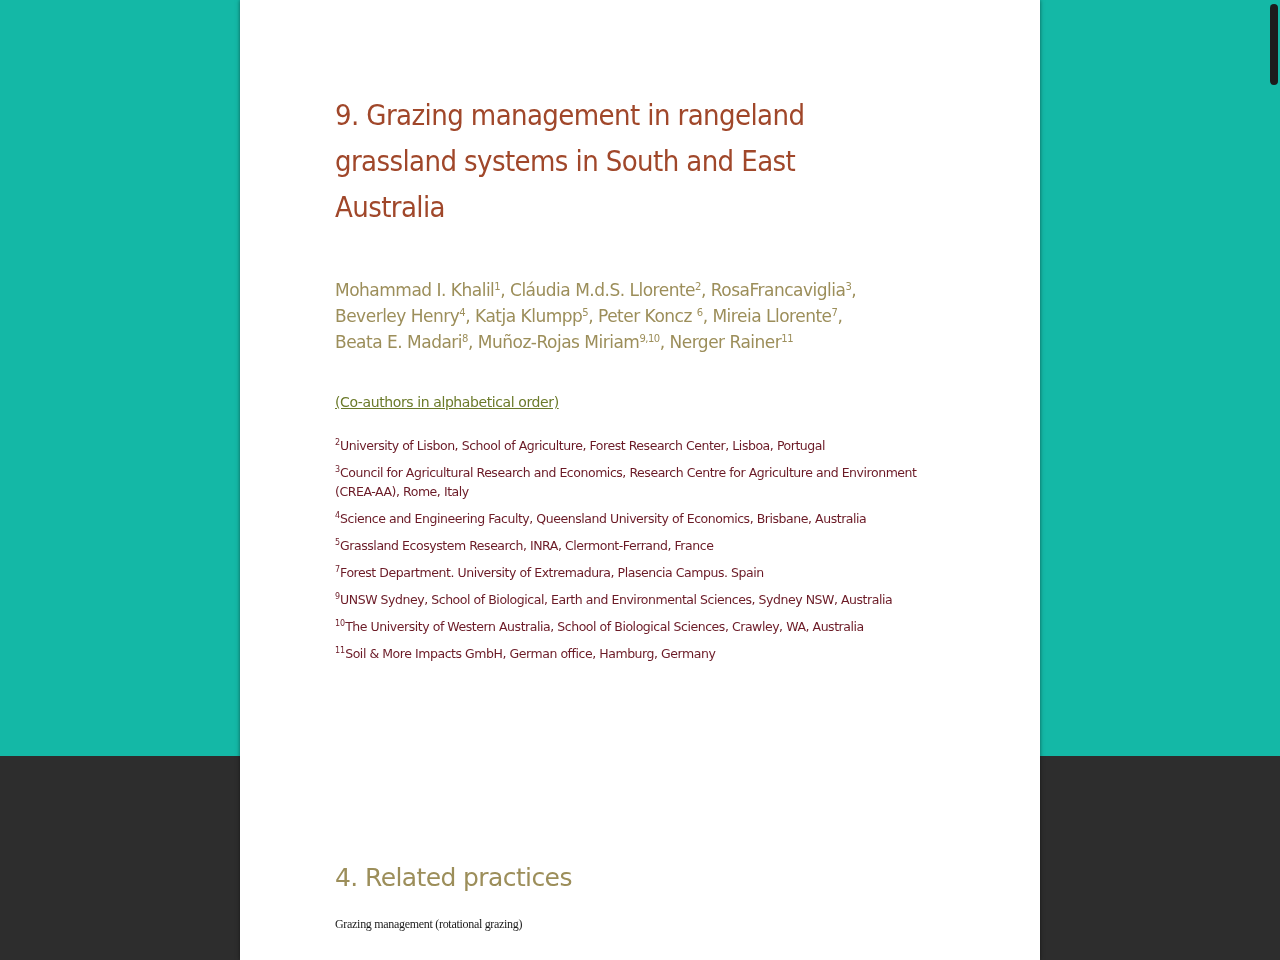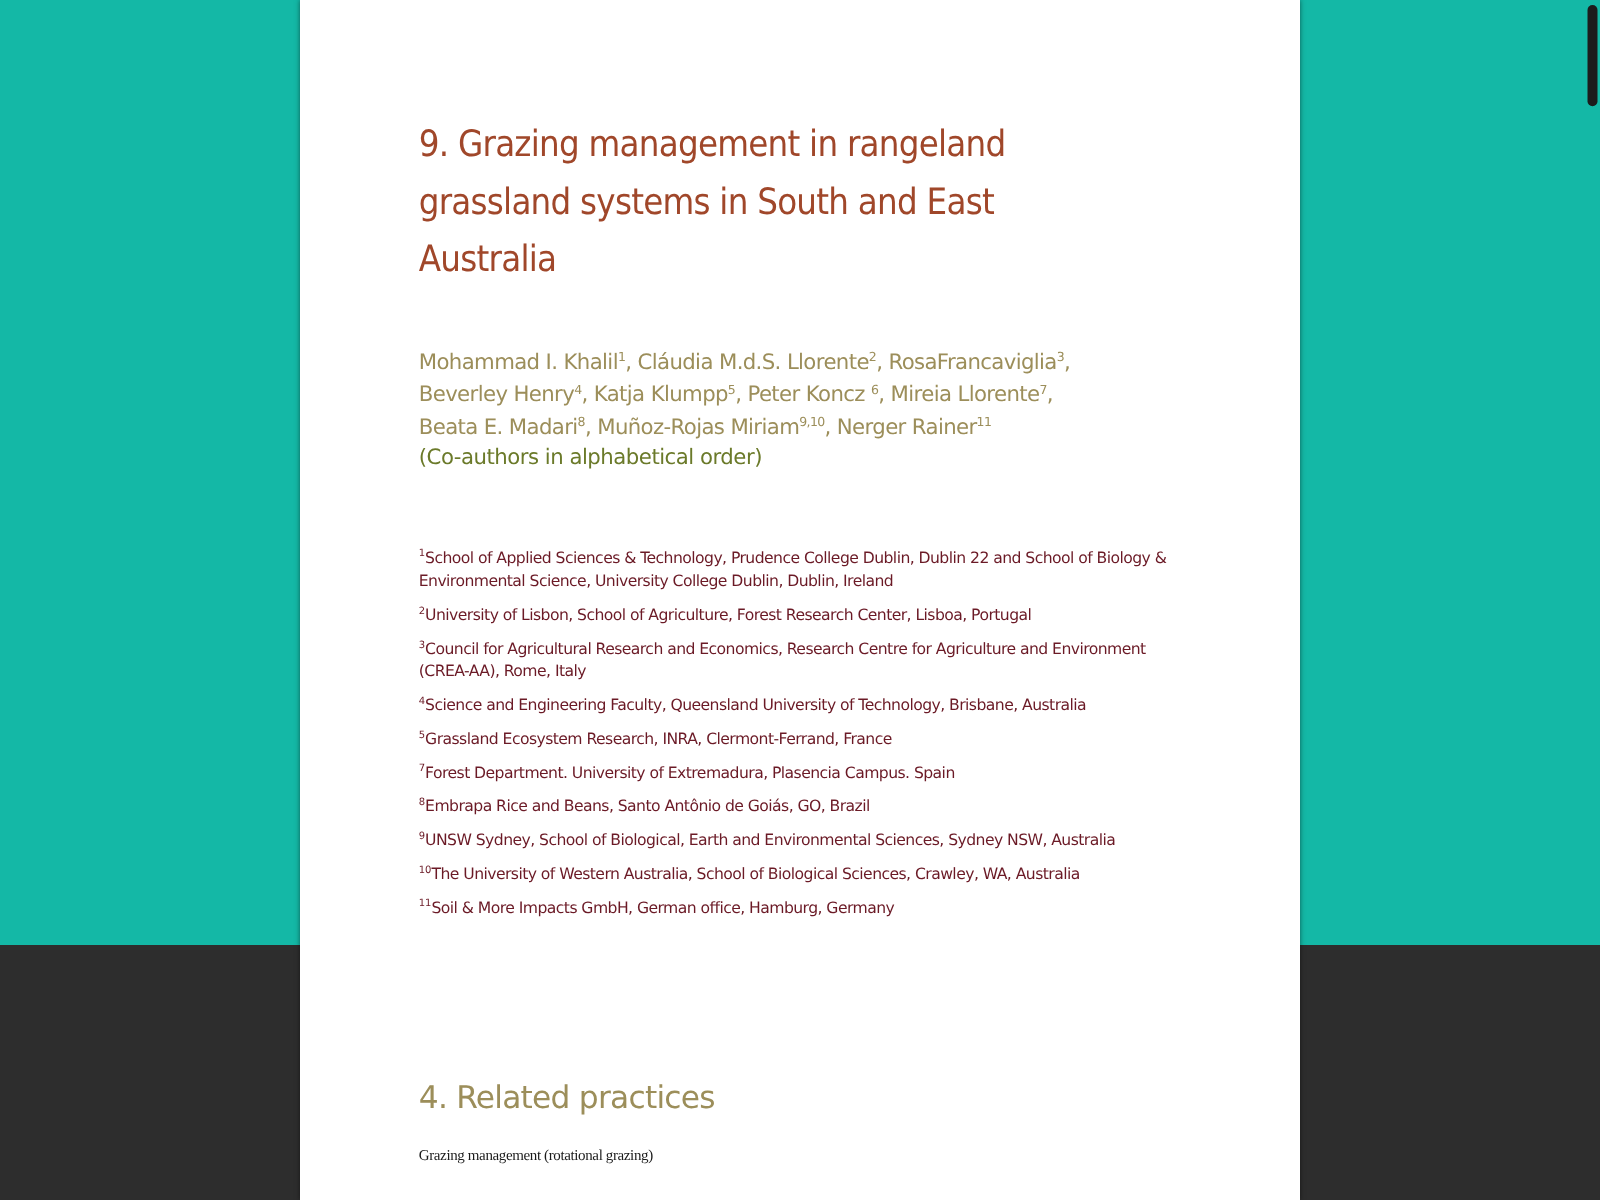--- a/index.html
+++ b/index.html
@@ -57,28 +57,29 @@
       color: #9c8e5a;
       letter-spacing: -0.5px;
     }
     .authors sup {
       font-size: 10px;
       line-height: 0;
       vertical-align: 6px;
     }
     .note {
       position: absolute;
-      top: 356px;
+      top: 392px;
       left: 0;
       margin: 0;
       font-family: "DejaVu Sans", sans-serif;
-      font-size: 17px;
+      font-size: 14px;
       line-height: 20px;
       color: #6b7a2a;
       letter-spacing: -0.4px;
+      text-decoration: underline;
     }
     .affiliations {
       position: absolute;
       top: 437px;
       left: 0;
       width: 615px;
       margin: 0;
       padding: 0;
       list-style: none;
     }
@@ -155,27 +156,25 @@
         <span><span>Peter Koncz </span><sup>6</sup></span>,
         <span><span>Mireia Llorente</span><sup>7</sup></span>,<br>
         <span><span>Beata E. Madari</span><sup>8</sup></span>,
         <span><span>Muñoz-Rojas Miriam</span><sup>9,10</sup></span>,
         <span><span>Nerger Rainer</span><sup>11</sup></span>
       </p>
 
       <p class="note">(Co-authors in alphabetical order)</p>
 
       <ul class="affiliations">
-        <li class="affil"><sup>1</sup><span>School of Applied Sciences &amp; Technology, Prudence College Dublin, Dublin 22 and School of Biology &amp; Environmental Science, University College Dublin, Dublin, Ireland</span></li>
         <li class="affil"><sup>2</sup><span>University of Lisbon, School of Agriculture, Forest Research Center, Lisboa, Portugal</span></li>
         <li class="affil"><sup>3</sup><span>Council for Agricultural Research and Economics, Research Centre for Agriculture and Environment (CREA-AA), Rome, Italy</span></li>
-        <li class="affil"><sup>4</sup><span>Science and Engineering Faculty, Queensland University of Technology, Brisbane, Australia</span></li>
+        <li class="affil"><sup>4</sup><span>Science and Engineering Faculty, Queensland University of Economics, Brisbane, Australia</span></li>
         <li class="affil"><sup>5</sup><span>Grassland Ecosystem Research, INRA, Clermont-Ferrand, France</span></li>
         <li class="affil"><sup>7</sup><span>Forest Department. University of Extremadura, Plasencia Campus. Spain</span></li>
-        <li class="affil"><sup>8</sup><span>Embrapa Rice and Beans, Santo Antônio de Goiás, GO, Brazil</span></li>
         <li class="affil"><sup>9</sup><span>UNSW Sydney, School of Biological, Earth and Environmental Sciences, Sydney NSW, Australia</span></li>
         <li class="affil"><sup>10</sup><span>The University of Western Australia, School of Biological Sciences, Crawley, WA, Australia</span></li>
         <li class="affil"><sup>11</sup><span>Soil &amp; More Impacts GmbH, German office, Hamburg, Germany</span></li>
       </ul>
 
       <h2 class="section-heading">4. Related practices</h2>
 
       <p class="body-text">Grazing management (rotational grazing)</p>
 
     </div>

